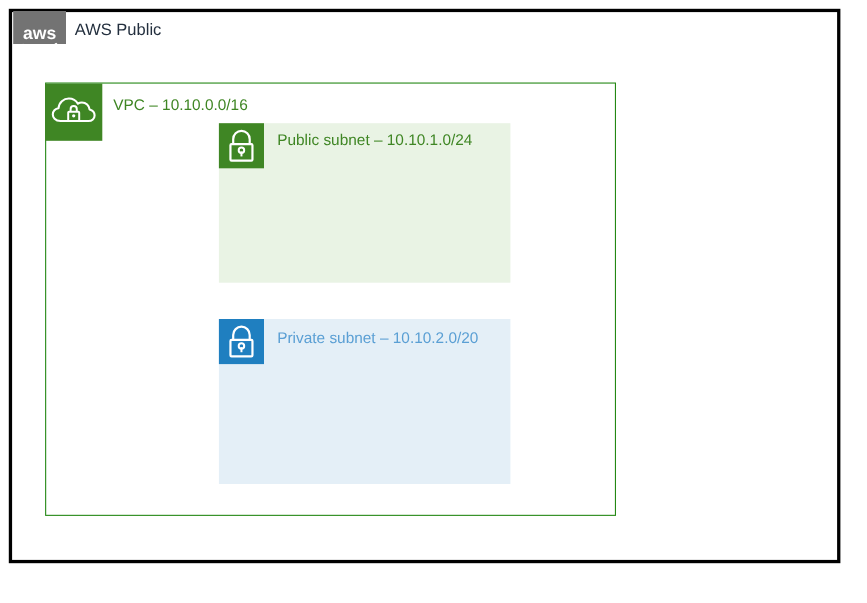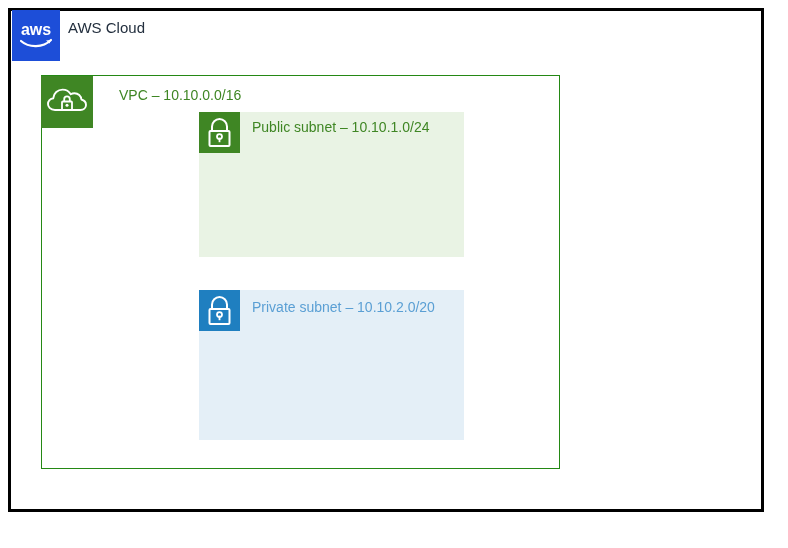--- a/index.html
+++ b/index.html
@@ -26,22 +26,22 @@
     border: 3px solid #000000;
     background: #ffffff;
   }
 
   
   #aws-logo {
     position: absolute;
     left: 12px;
     top: 10px;
     width: 48px;
-    height: 51px;
-    background: #1d4ed8;
+    height: 30px;
+    background: #737373;
     z-index: 5;
   }
   #aws-logo svg { display: block; }
 
   #aws-cloud-title {
     position: absolute;
     left: 68px;
     top: 19px;
     font-size: 15px;
     color: #232F3E;
@@ -71,21 +71,20 @@
   }
   #vpc-icon svg { display: block; }
   #vpc-label {
     position: absolute;
     left: 103px;
     top: 87px;
     font-size: 14px;
     color: #3F8624;
     white-space: nowrap;
     z-index: 4;
-    margin-left: 16px;
   }
 
   
   .subnet-box {
     position: absolute;
     left: 199px;
     width: 265px;
     box-sizing: border-box;
   }
   #public-subnet-box {
@@ -126,21 +125,21 @@
 <div id="aws-cloud-frame"></div>
 
 <div id="aws-logo">
   <svg width="48" height="46" viewBox="0 0 48 46" xmlns="http://www.w3.org/2000/svg">
     <text x="24" y="25" fill="#ffffff" font-family="Liberation Sans, sans-serif" font-size="16" font-weight="bold" text-anchor="middle">aws</text>
     <path d="M9 31 C17 38, 31 38, 39 30" stroke="#ffffff" stroke-width="2.2" fill="none" stroke-linecap="round"></path>
     <path d="M39 30 L34 30.6 L37.6 33.4 Z" fill="#ffffff"></path>
   </svg>
 </div>
 
-<div id="aws-cloud-title">AWS Cloud</div>
+<div id="aws-cloud-title">AWS Public</div>
 
 <div id="vpc-box"></div>
 
 <div id="vpc-icon">
   <svg width="52" height="52" viewBox="0 0 52 52" xmlns="http://www.w3.org/2000/svg">
     <path d="M14 34 C9 34, 7 30.5, 7 28 C7 25.2, 9.2 22.6, 12.2 22.4
              C12.6 17.2, 16.8 13.6, 21.6 13.6 C25.2 13.6, 28.2 15.5, 29.8 18.3
              C30.8 17.6, 32.1 17.2, 33.5 17.2 C37.2 17.2, 40.1 20, 40.4 23.5
              C43.2 24.2, 45 26.6, 45 29 C45 31.8, 42.6 34, 39.4 34 Z" fill="none" stroke="#ffffff" stroke-width="1.9" stroke-linejoin="round"></path>
     <rect x="21" y="25.5" width="10" height="8.5" rx="0.8" fill="none" stroke="#ffffff" stroke-width="1.8"></rect>

